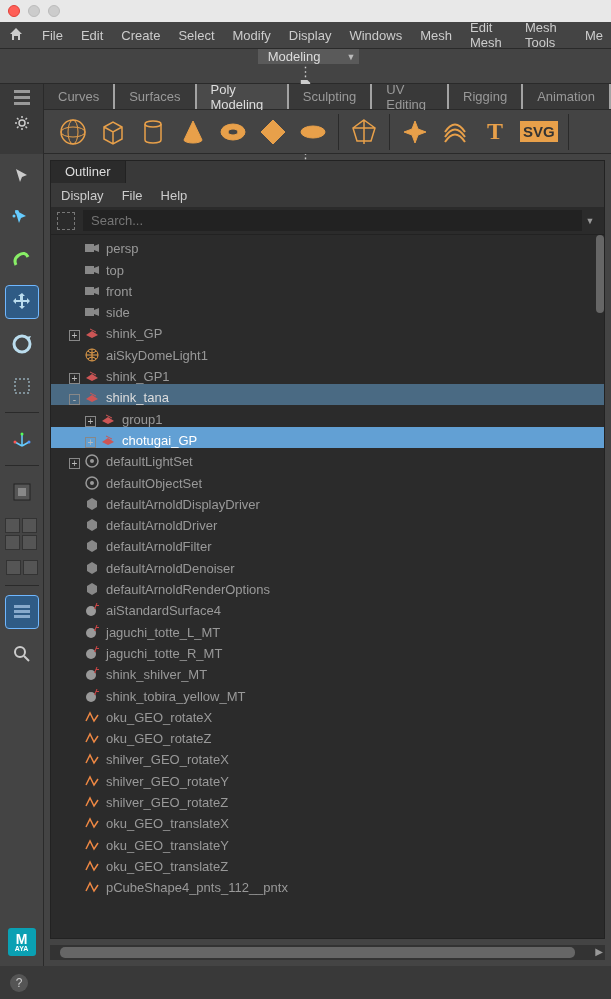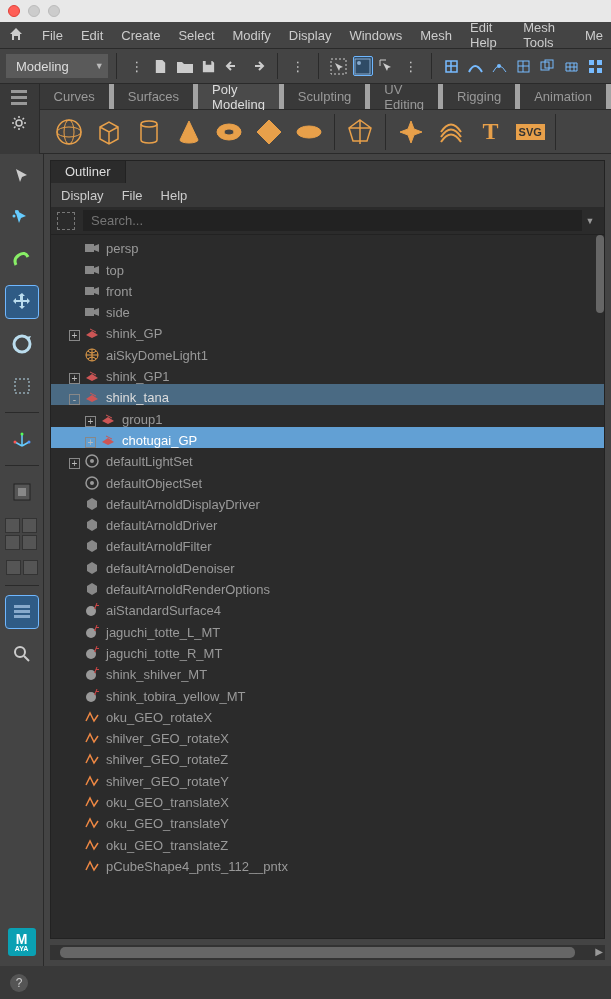--- a/index.html
+++ b/index.html
@@ -9,42 +9,42 @@
 .titlebar { height: 22px; background: #e8e8e8; display: flex; align-items: center; padding-left: 8px; gap: 8px; }
 .tl { width: 12px; height: 12px; border-radius: 50%; background: #ccc; border: 0.5px solid #bbb; }
 .tl.red { background: #ff5f57; border-color: #e04038; }
 
 
 .menubar { height: 27px; background: #444; display: flex; align-items: center; padding: 0 8px; gap: 18px; color: #ccc; border-bottom: 1px solid #2a2a2a; }
 .menubar .home svg { width: 16px; height: 16px; fill: #ccc; }
 .menubar span { cursor: default; }
 
 
-.shelfrow { height: 35px; background: #444; display: flex; align-items: center; border-bottom: 1px solid #2a2a2a; }
+.shelfrow { height: 35px; background: #444; display: flex; align-items: center; border-bottom: 1px solid #2a2a2a; flex-direction: column; }
 .modeling-dd { height: 24px; background: #5a5a5a; display: flex; align-items: center; padding: 0 4px 0 10px; margin-left: 6px; color: #ddd; }
 .modeling-dd .tri { margin-left: 26px; font-size: 9px; color: #bbb; }
 .shelf-sep { width: 1px; height: 26px; background: #2a2a2a; margin: 0 8px; }
 .shelf-ico { width: 20px; height: 20px; margin: 0 2px; display:flex; align-items:center; justify-content:center; color:#ccc; }
 .shelf-ico svg { fill: #ccc; }
 .orange { color: #e8a04a; }
 .active-box { border: 1px solid #6fb7ff; background: #2f4b66; border-radius: 2px; }
 
 
 .tabsrow { height: 26px; background: #393939; display: flex; align-items: stretch; border-bottom: 1px solid #2a2a2a; }
 .leftgutter { width: 44px; background: #393939; display:flex; flex-direction:column; border-right:1px solid #2a2a2a; }
-.tab { padding: 0 14px; display: flex; align-items: center; color: #999; border-right: 5px solid #a3a3a3; }
+.tab { padding: 0 14px; display: flex; align-items: center; color: #999; border-right: 2px solid #a3a3a3; }
 .tab.active { background: #4a4a4a; color: #ddd; }
 
 
 .shelficons { height: 44px; background: #444; display: flex; align-items: center; padding-left: 4px; border-bottom: 1px solid #2a2a2a; }
 .shelficons .grp { display:flex; align-items:center; gap:10px; padding: 0 10px; }
 .shelficons .vline { width:1px; height:36px; background:#2a2a2a; }
 .poly-ico { width:30px; height:30px; display:flex; align-items:center; justify-content:center; }
 .poly-ico svg { fill:#e8a04a; stroke:#e8a04a; }
-.svg-badge { background:#e8a04a; color:#333; font-weight:bold; padding:2px 3px; font-size:11px; }
+.svg-badge { background:#e8a04a; color:#333; font-weight:bold; padding:2px 3px; font-size:15px; }
 
 
 .cols { display: flex; height: calc(999px - 22px - 27px - 35px - 26px - 44px - 33px); }
 .toolcol { width: 44px; background: #444; border-right: 1px solid #2a2a2a; display:flex; flex-direction:column; align-items:center; padding-top:6px; gap:10px; }
 .toolbtn { width:32px; height:32px; display:flex; align-items:center; justify-content:center; border-radius:3px; }
 .toolbtn.active { background:#2f5b85; outline:1px solid #6fb7ff; }
 .toolcol .sep { width: 34px; height:1px; background:#2a2a2a; }
 .smallgrid { width:34px; display:flex; flex-wrap:wrap; gap:2px; }
 .smallgrid div { width:15px; height:15px; background:#555; border:1px solid #333; }
 .maya-badge { width:28px; height:28px; background:#0aa0b3; border-radius:3px; display:flex; flex-direction:column; align-items:center; justify-content:center; color:#fff; font-size:10px; font-weight:bold; margin-top:auto; margin-bottom:10px;}
@@ -98,21 +98,21 @@
       </svg>
   </span>
   <span>File</span>
   <span>Edit</span>
   <span>Create</span>
   <span>Select</span>
   <span>Modify</span>
   <span>Display</span>
   <span>Windows</span>
   <span>Mesh</span>
-  <span>Edit Help</span>
+  <span>Edit Mesh</span>
   <span>Mesh Tools</span>
   <span>Me</span>
 </div>
 
 <div class="shelfrow">
   <div class="modeling-dd">
     <span>Modeling</span>
     <span class="tri">▼</span>
   </div>
   <div class="shelf-sep"></div>
@@ -623,39 +623,48 @@
             </span>
             <span>oku_GEO_rotateX</span>
           </div>
           <div class="row child1">
             <span class="exp" style="margin-left: 18px;"></span>
             <span class="ico">
               <svg width="14" height="12" viewBox="0 0 14 12">
                 <path d="M1 10 L5 2 L9 10 L13 4" fill="none" stroke="#e84" stroke-width="1.5"></path>
               </svg>
             </span>
+            <span>oku_GEO_rotateZ</span>
+          </div>
+          <div class="row child1">
+            <span class="exp" style="margin-left: 18px;"></span>
+            <span class="ico">
+              <svg width="14" height="12" viewBox="0 0 14 12">
+                <path d="M1 10 L5 2 L9 10 L13 4" fill="none" stroke="#e84" stroke-width="1.5"></path>
+              </svg>
+            </span>
             <span>shilver_GEO_rotateX</span>
           </div>
           <div class="row child1">
             <span class="exp" style="margin-left: 18px;"></span>
             <span class="ico">
               <svg width="14" height="12" viewBox="0 0 14 12">
                 <path d="M1 10 L5 2 L9 10 L13 4" fill="none" stroke="#e84" stroke-width="1.5"></path>
               </svg>
             </span>
+            <span>shilver_GEO_rotateY</span>
+          </div>
+          <div class="row child1">
+            <span class="exp" style="margin-left: 18px;"></span>
+            <span class="ico">
+              <svg width="14" height="12" viewBox="0 0 14 12">
+                <path d="M1 10 L5 2 L9 10 L13 4" fill="none" stroke="#e84" stroke-width="1.5"></path>
+              </svg>
+            </span>
             <span>shilver_GEO_rotateZ</span>
-          </div>
-          <div class="row child1">
-            <span class="exp" style="margin-left: 18px;"></span>
-            <span class="ico">
-              <svg width="14" height="12" viewBox="0 0 14 12">
-                <path d="M1 10 L5 2 L9 10 L13 4" fill="none" stroke="#e84" stroke-width="1.5"></path>
-              </svg>
-            </span>
-            <span>shilver_GEO_rotateY</span>
           </div>
           <div class="row child1">
             <span class="exp" style="margin-left: 18px;"></span>
             <span class="ico">
               <svg width="14" height="12" viewBox="0 0 14 12">
                 <path d="M1 10 L5 2 L9 10 L13 4" fill="none" stroke="#e84" stroke-width="1.5"></path>
               </svg>
             </span>
             <span>oku_GEO_translateX</span>
           </div>

